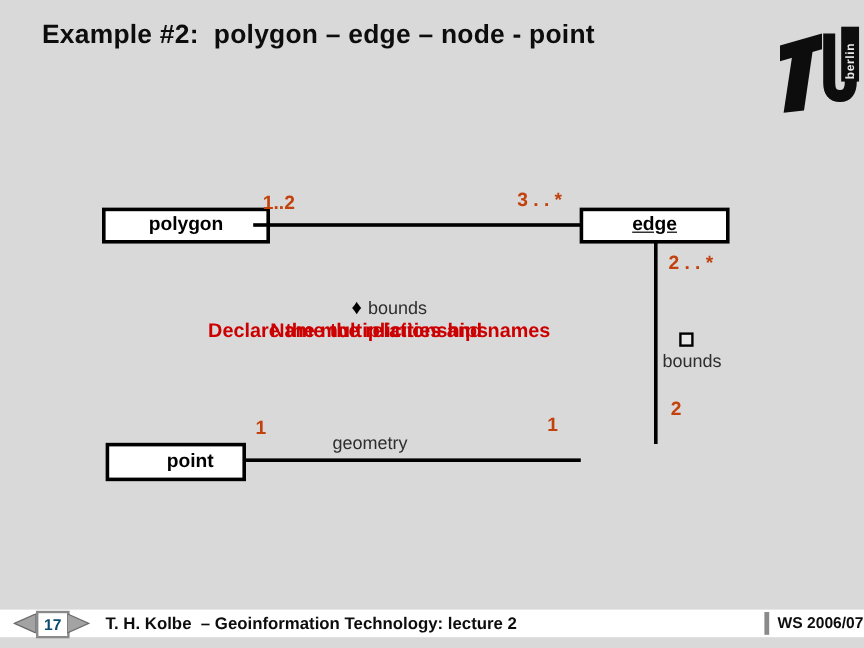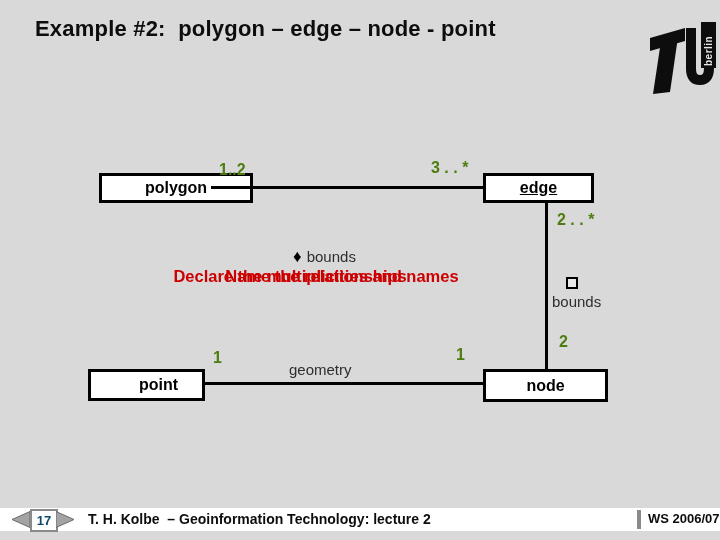--- a/index.html
+++ b/index.html
@@ -25,43 +25,43 @@
   }
   .redbar span{color:#ffffff;font-size:10px;line-height:13px;}
   .logo{position:absolute;left:650px;top:22px;width:66px;height:78px;}
 
   
   .uml-box{
     position:absolute;background:#ffffff;border:3px solid #000;
     box-sizing:border-box;display:flex;align-items:center;justify-content:center;
     font-weight:bold;font-size:16px;color:#000;
   }
-  #box-polygon{left:99px;top:173px;width:154px;height:30px;}
-  #box-edge{left:483px;top:173px;width:111px;height:30px;text-decoration:underline;}
+  #box-polygon{left:85px;top:173px;width:140px;height:30px;}
+  #box-edge{left:483px;top:173px;width:125px;height:30px;text-decoration:underline;}
   #box-point{left:88px;top:369px;width:117px;height:32px;padding-left:24px;}
   #box-node{left:483px;top:369px;width:125px;height:33px;}
 
   .line{position:absolute;background:#000;}
   #line-poly-edge{left:211px;top:186px;width:273px;height:3px;}
   #line-point-node{left:204px;top:382px;width:280px;height:3px;}
   #line-edge-node{left:545px;top:202px;width:3px;height:168px;}
 
-  .mult{position:absolute;font-weight:bold;font-size:16px;color:#4d7c0f;white-space:pre;}
+  .mult{position:absolute;font-weight:bold;font-size:16px;color:#c2410c;white-space:pre;}
   #m-poly-edge-l{left:219px;top:161px;}
   #m-poly-edge-r{left:431px;top:159px;}
   #m-edge-node-t{left:557px;top:211px;}
   #m-edge-node-b{left:559px;top:333px;}
   #m-point-node-l{left:213px;top:349px;}
   #m-point-node-r{left:456px;top:346px;}
 
   .assoc{position:absolute;font-size:15px;color:#2e2e2e;white-space:nowrap;}
   #assoc-bounds-top{left:293px;top:210px;margin-top:37px;}
   #assoc-bounds-top .diamond{color:#000;font-size:17px;margin-right:5px;}
   #assoc-bounds-right{left:552px;top:293px;}
-  #assoc-geometry{left:277px;top:361px;margin-left:12px;}
+  #assoc-geometry{left:277px;top:361px;}
 
   .square-icon{
     position:absolute;left:566px;top:277px;width:8px;height:8px;
     border:2.5px solid #000;background:#e8e8e8;
   }
 
   .red-note{
     position:absolute;top:267px;left:316px;transform:translateX(-50%);
     font-size:16.5px;font-weight:bold;color:#cc0000;white-space:nowrap;
   }
@@ -101,23 +101,20 @@
 
   <div class="uml-box" id="box-polygon">
     <span>polygon</span>
   </div>
   <div class="uml-box" id="box-edge">
     <span>edge</span>
   </div>
   <div class="uml-box" id="box-point">
     <span>point</span>
   </div>
-  <div class="uml-box" id="box-node">
-    <span>node</span>
-  </div>
 
   <div class="line" id="line-poly-edge"></div>
   <div class="line" id="line-edge-node"></div>
   <div class="line" id="line-point-node"></div>
 
   <div class="mult" id="m-poly-edge-l">1..2</div>
   <div class="mult" id="m-poly-edge-r">3 . . *</div>
   <div class="mult" id="m-edge-node-t">2 . . *</div>
   <div class="mult" id="m-edge-node-b">2</div>
   <div class="mult" id="m-point-node-l">1</div>

